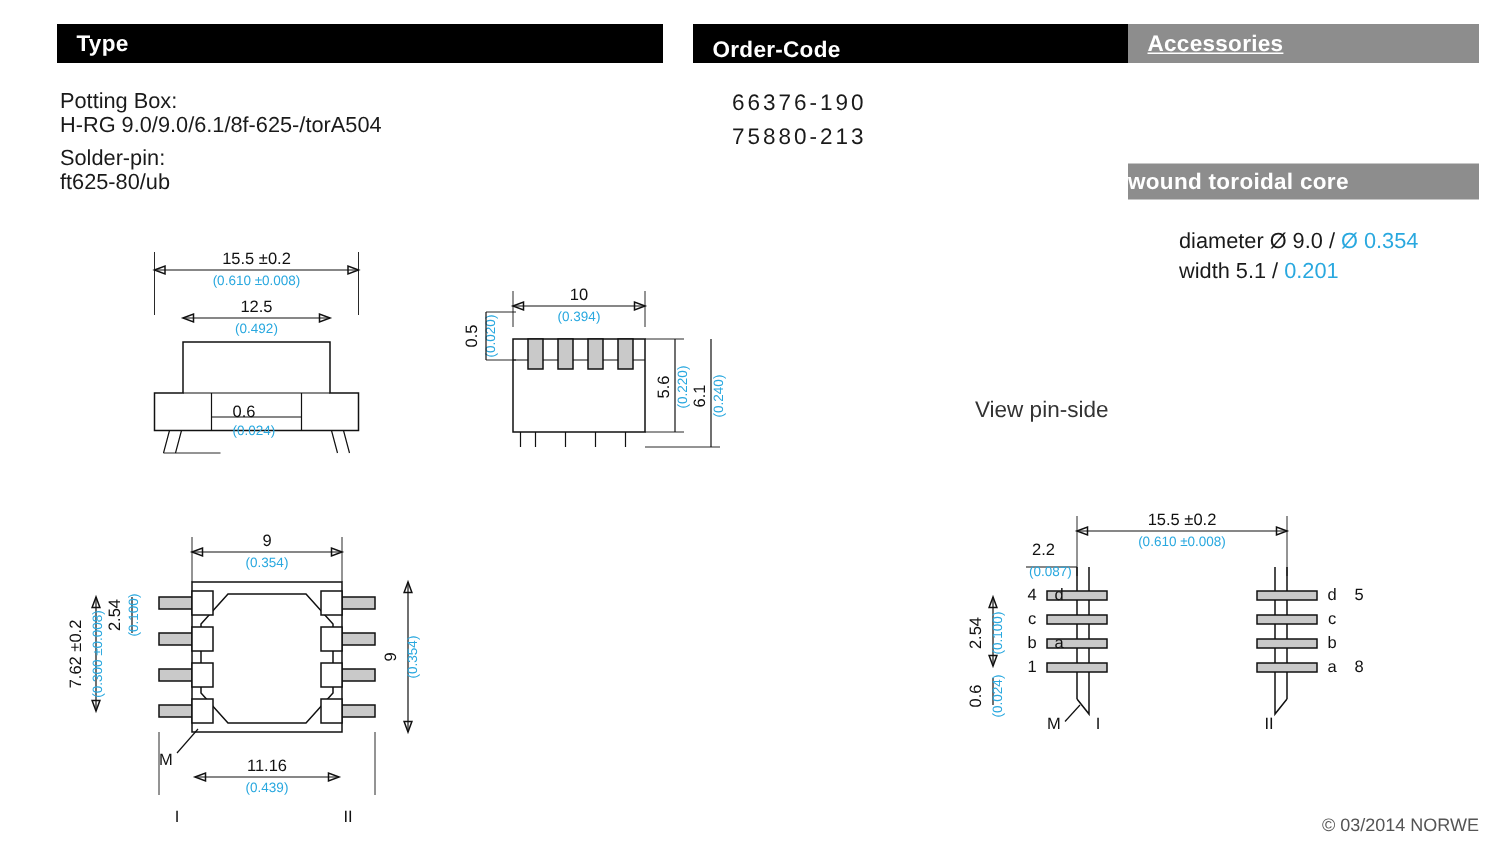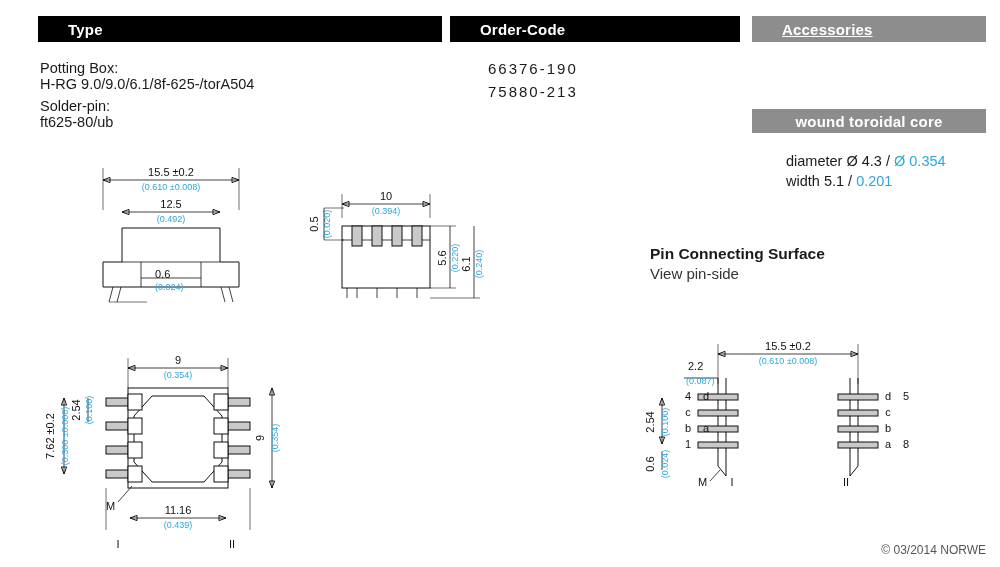--- a/index.html
+++ b/index.html
@@ -12,33 +12,33 @@
     overflow: hidden;
   }
   .page { position: relative; width: 1000px; height: 567px; }
 
   
   .bar {
     position: absolute;
     height: 26px;
     display: flex;
     align-items: center;
-    padding-left: 30px;
+    padding-left: 13px;
     color: #ffffff;
     font-weight: bold;
     font-size: 15px;
     letter-spacing: 0.2px;
   }
   .bar.black { background: #000000; }
   .bar.grey  { background: #8d8d8d; }
 
   #bar-type { left: 38px; top: 16px; width: 404px; }
-  #bar-order { left: 450px; top: 16px; width: 290px; }
+  #bar-order { left: 462px; top: 16px; width: 290px; align-items: flex-end; }
   #bar-acc  { left: 752px; top: 16px; width: 234px; text-decoration: underline; }
-  #bar-core { left: 752px; top: 109px; width: 234px; height: 24px; padding-left: 0; justify-content: center;}
+  #bar-core { left: 752px; top: 109px; width: 234px; height: 24px; padding-left: 0; justify-content: flex-start;}
 
   
   .type-block { position: absolute; left: 40px; top: 60px; font-size: 14.5px; }
   .type-row { display: flex; margin-bottom: 6px; flex-direction: column; }
   .type-label { width: 110px; }
   .type-val { white-space: nowrap; }
 
   .order-block { position: absolute; left: 488px; top: 60px; font-size: 15px; letter-spacing: 2px; }
   .order-row { margin-bottom: 6px; }
 
@@ -92,30 +92,29 @@
     </div>
   </div>
 
   <div class="order-block">
     <div class="order-row">66376-190</div>
     <div class="order-row">75880-213</div>
   </div>
 
   <div class="acc-text">
     <div>
-      <span>diameter Ø 4.3 /</span>
+      <span>diameter Ø 9.0 /</span>
       <span class="cy">Ø 0.354</span>
     </div>
     <div>
       <span>width 5.1 /</span>
       <span class="cy">0.201</span>
     </div>
   </div>
 
-  <div class="pcs-title">Pin Connecting Surface</div>
   <div class="pcs-sub">View pin-side</div>
 
   <div class="copyright">© 03/2014 NORWE</div>
 
   <svg id="svg-front" width="280" height="160" viewBox="0 0 280 160" style="left:75px; top:150px;">
 
     <line class="ext" x1="28" y1="18" x2="28" y2="60"></line>
     <line class="ext" x1="164" y1="18" x2="164" y2="60"></line>
     <line class="lnt" x1="28" y1="30" x2="164" y2="30"></line>
     <path class="ln" d="M28,30 l7,-2.6 v5.2 z" fill="#111"></path>

